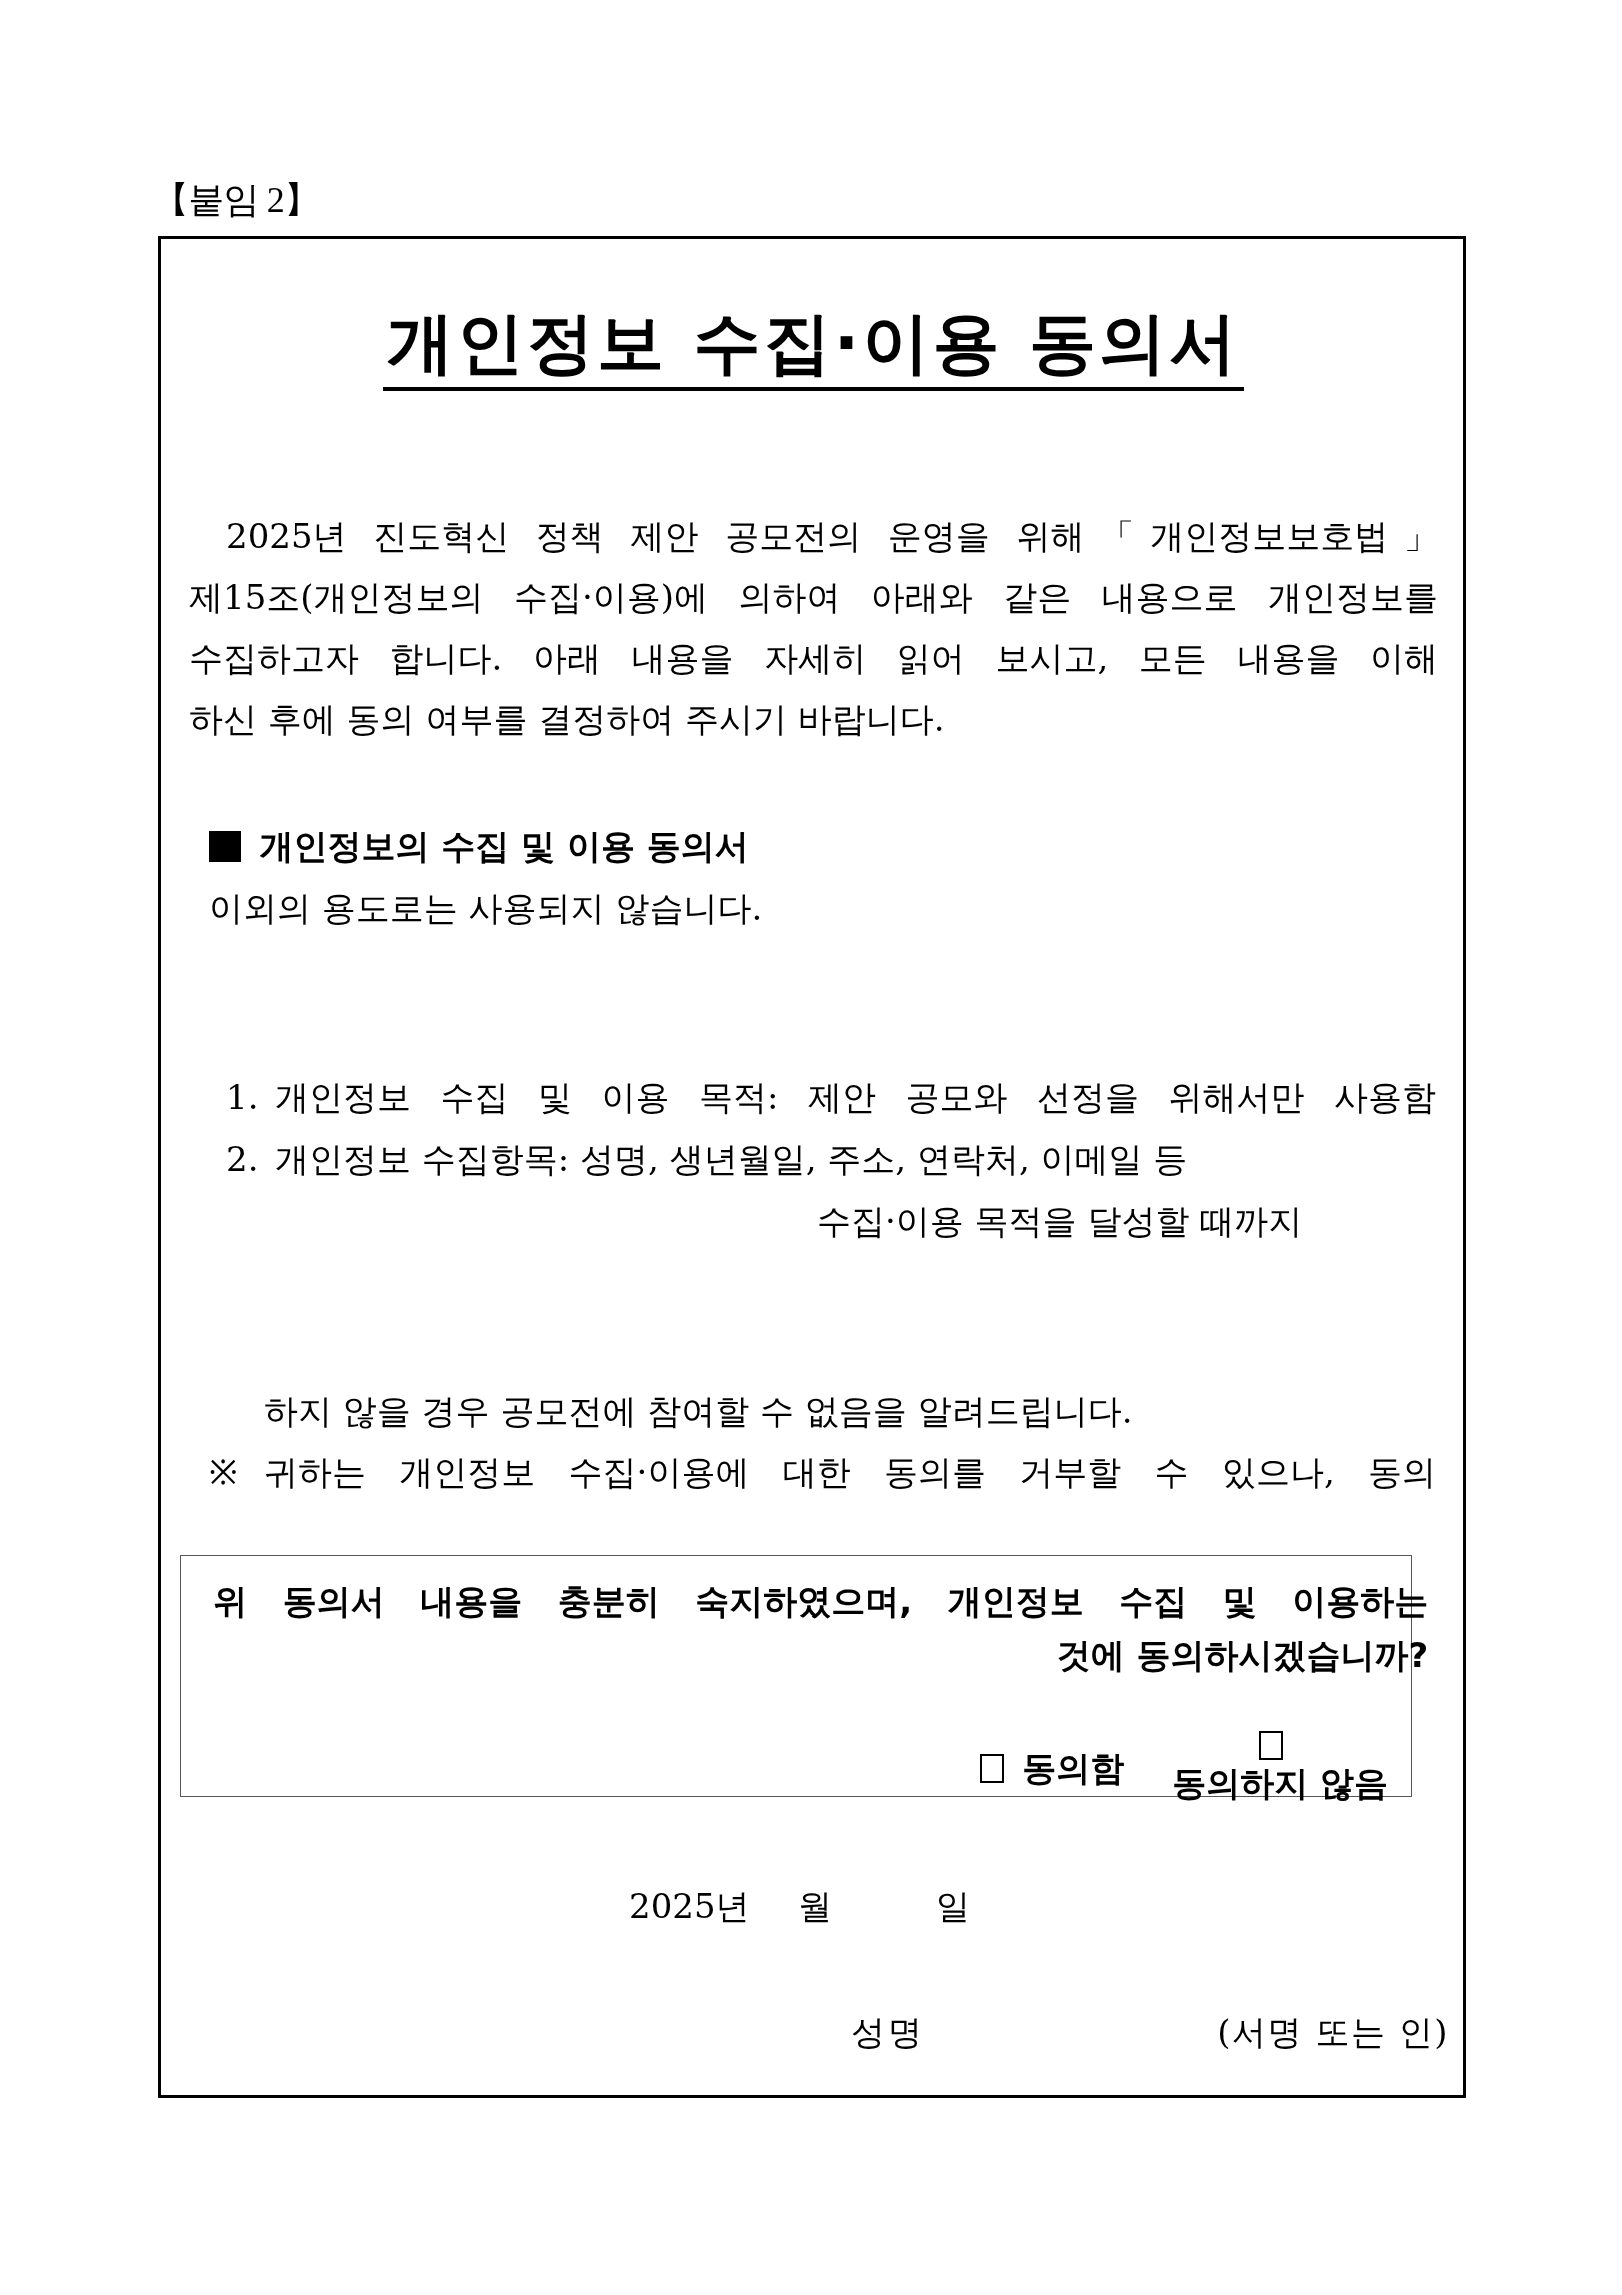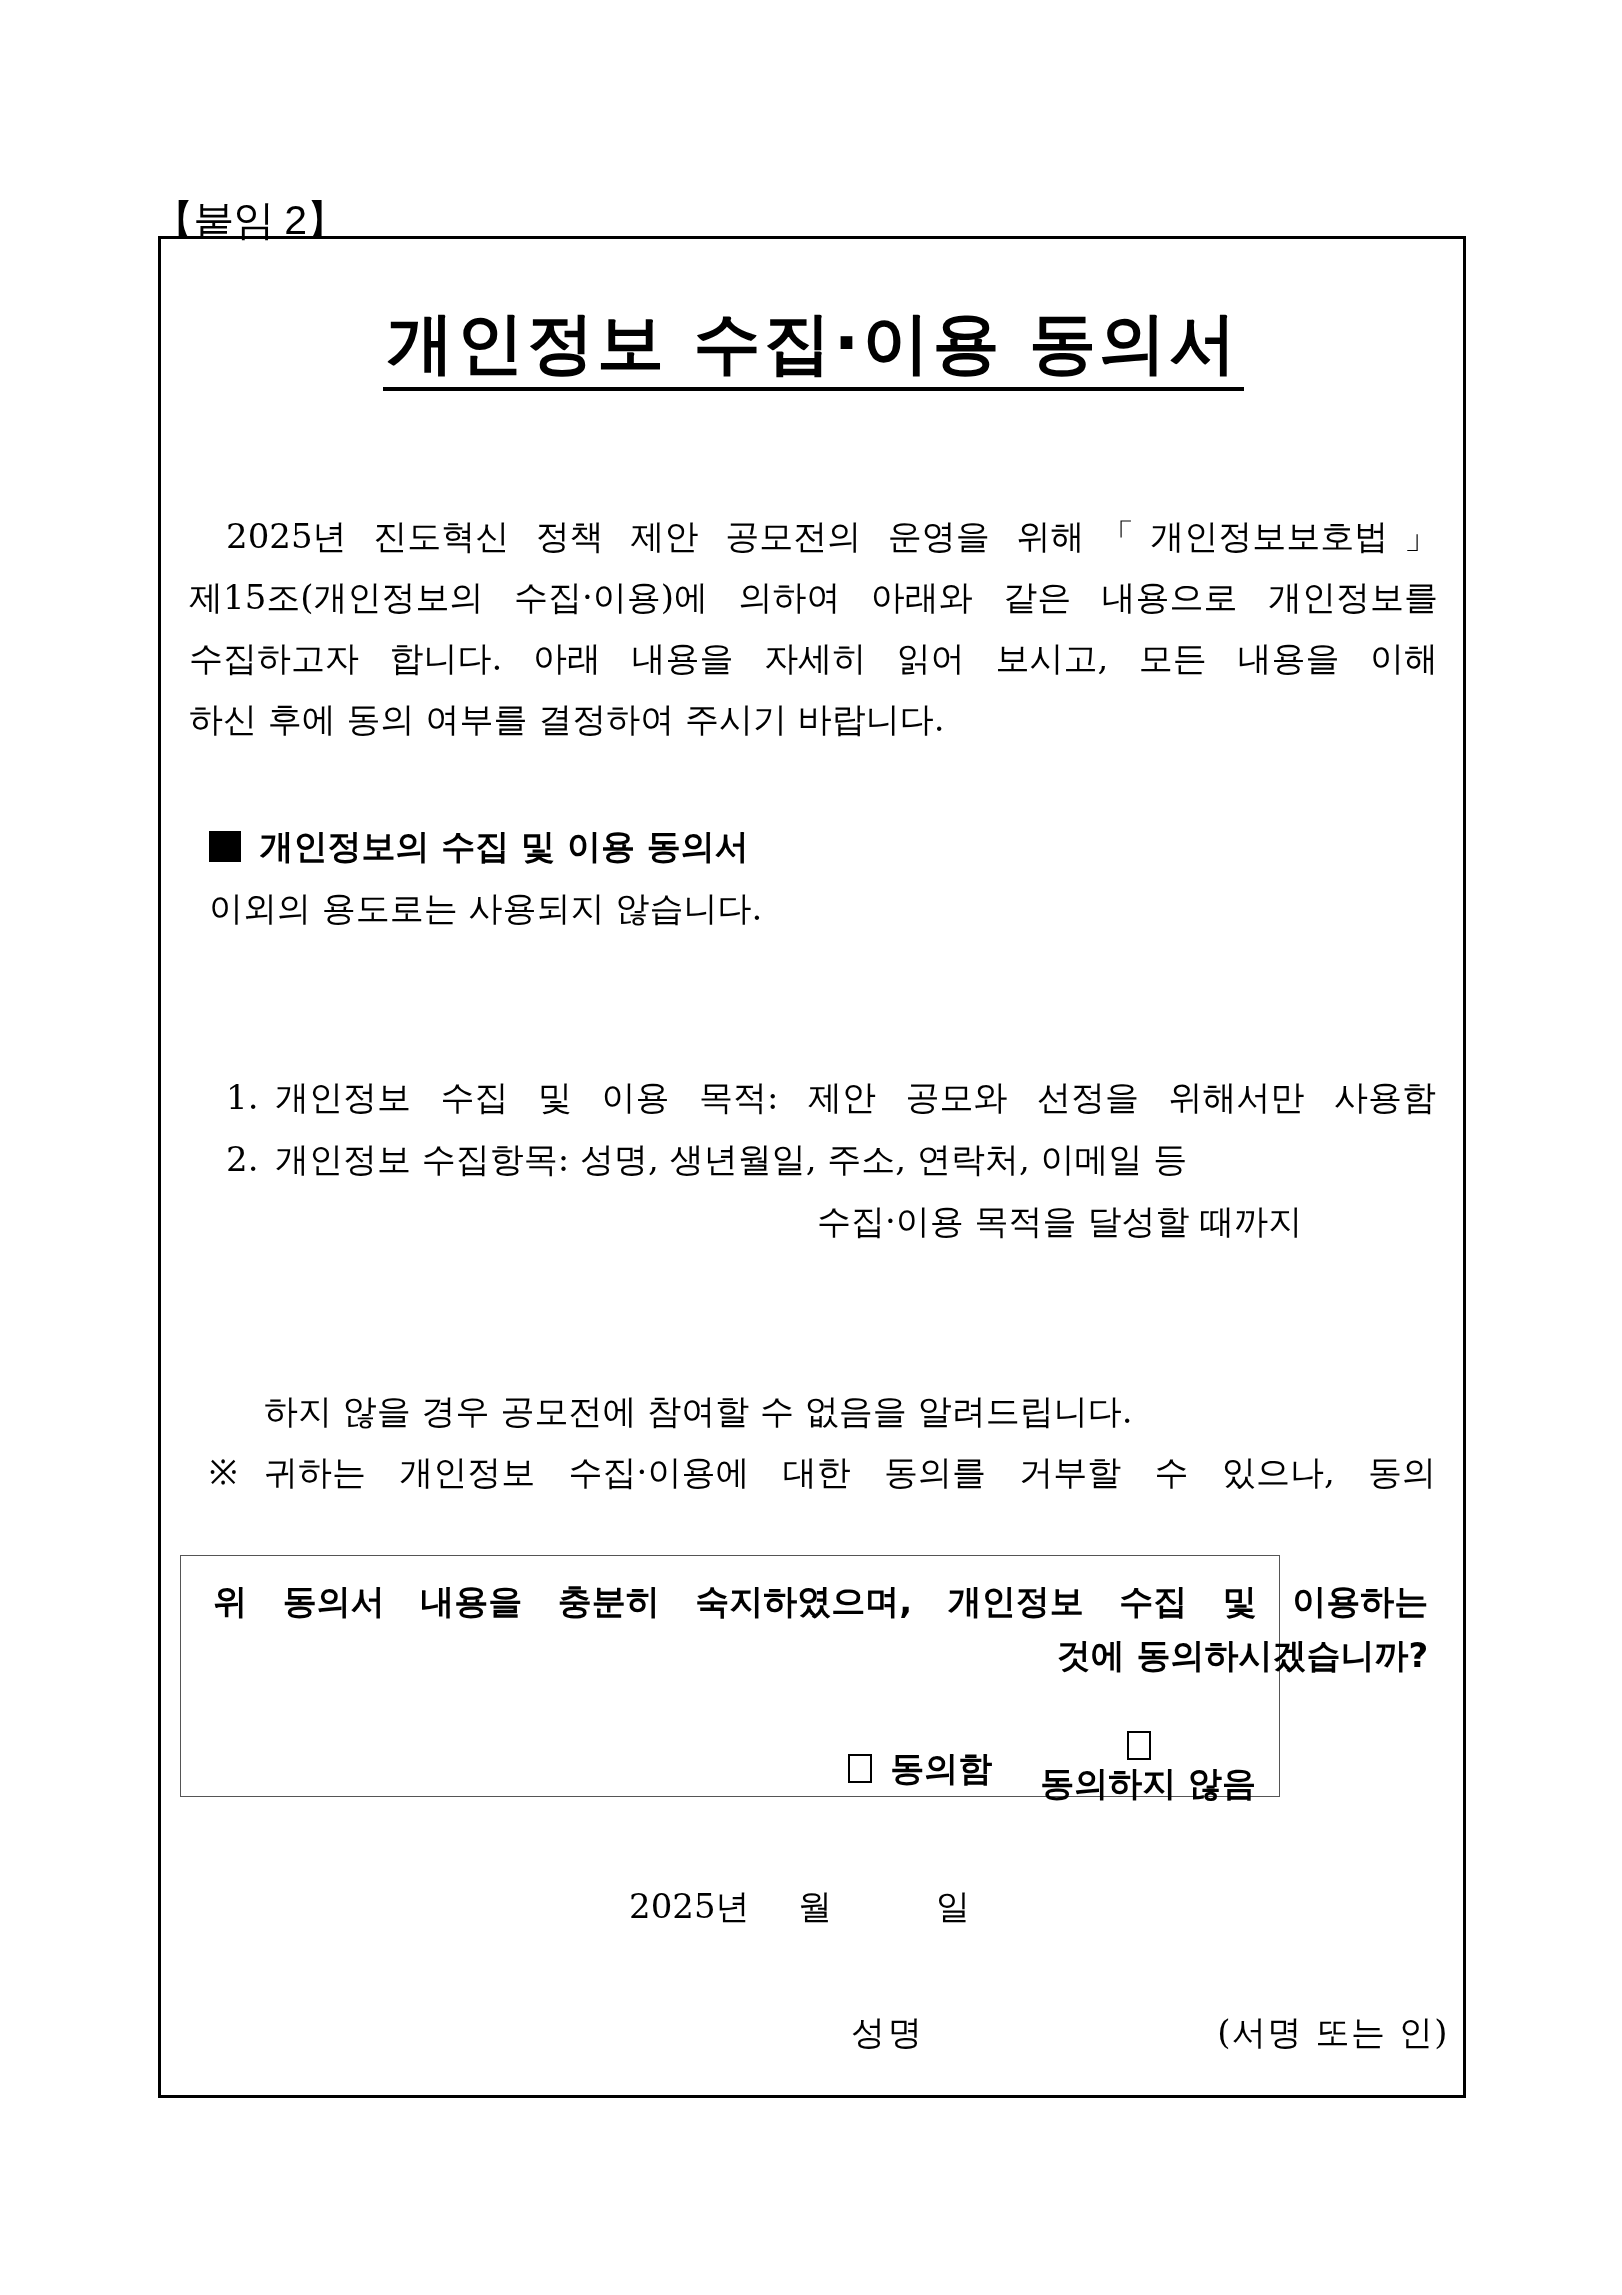--- a/index.html
+++ b/index.html
@@ -11,23 +11,23 @@
       width: 1623px;
       height: 2295px;
       position: relative;
       overflow: hidden;
       color: #000000;
       font-family: "DejaVu Serif", "Liberation Serif", serif;
     }
     .attachment-label {
       position: absolute;
       left: 153px;
-      top: 200px;
-      font-family: Liberation Sans, sans-serif;
-      font-size: 41px;
+      top: 180px;
+      font-family: Liberation Serif, serif;
+      font-size: 36px;
       line-height: 41px;
       letter-spacing: -0.8px;
       white-space: nowrap;
     }
     .outer-box {
       position: absolute;
       left: 158px;
       top: 236px;
       width: 1302px;
       height: 1856px;
@@ -158,21 +158,21 @@
       display: inline-block;
       width: 55px;
     }
     .note .line.second {
       padding-left: 55px;
     }
     .consent-box {
       position: absolute;
       left: 180px;
       top: 1555px;
-      width: 1100px;
+      width: 1232px;
       height: 242px;
       border: 1.5px solid #555555;
       box-sizing: border-box;
     }
     .consent-question {
       position: absolute;
       left: 15.3px;
       top: 18.4px;
       width: 1232px;
       font-family: "DejaVu Sans", "Liberation Sans", sans-serif;

